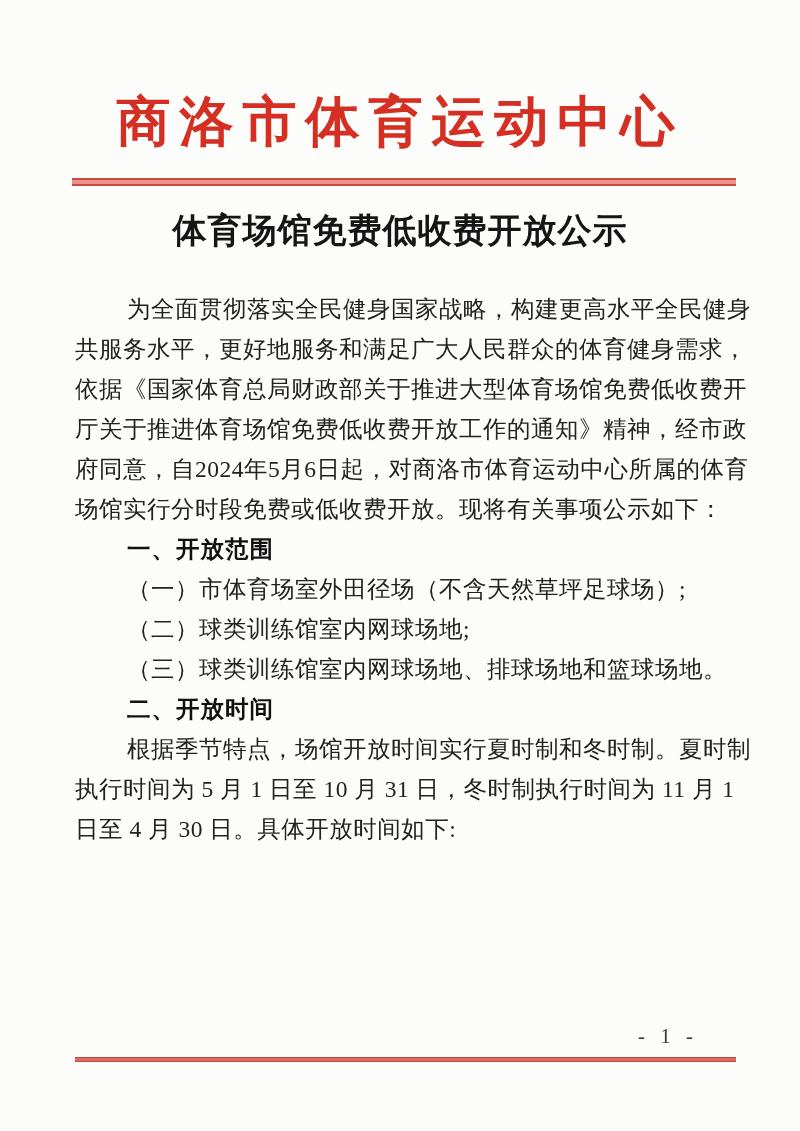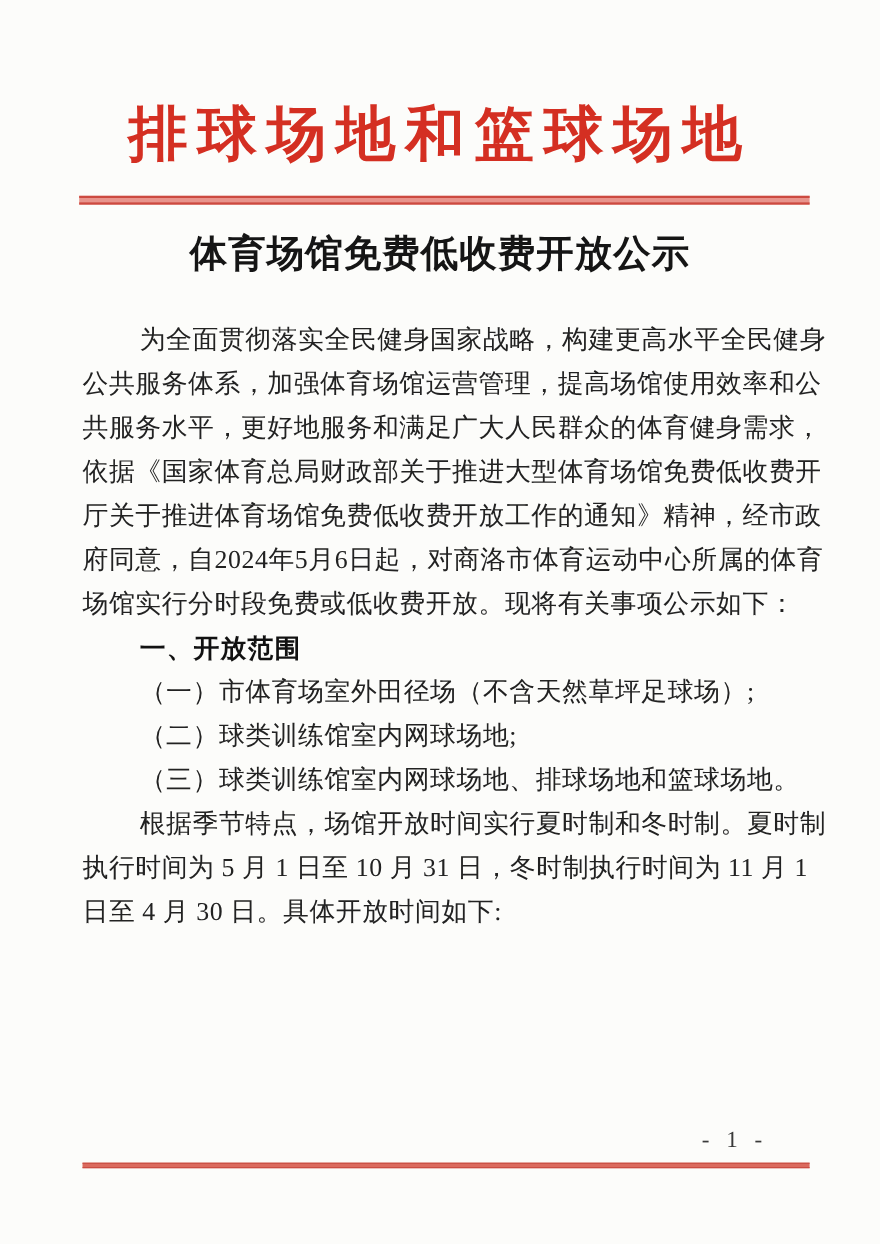--- a/index.html
+++ b/index.html
@@ -89,38 +89,38 @@
     border-top:1px solid #c84b41;
     border-bottom:1px solid #c84b41;
   }
 </style>
 </head>
 <body>
 
 <div class="page">
 
 
-  <div class="letterhead">排球场地和篮球场地</div>
+  <div class="letterhead">商洛市体育运动中心</div>
 
   <div class="header-rule"></div>
 
   <div class="doc-title">体育场馆免费低收费开放公示</div>
 
   <div class="doc-body">
     <div class="line indent">为全面贯彻落实全民健身国家战略，构建更高水平全民健身</div>
-    <div class="line">公共服务体系，加强体育场馆运营管理，提高场馆使用效率和公</div>
     <div class="line">共服务水平，更好地服务和满足广大人民群众的体育健身需求，</div>
     <div class="line">依据《国家体育总局财政部关于推进大型体育场馆免费低收费开</div>
     <div class="line">厅关于推进体育场馆免费低收费开放工作的通知》精神，经市政</div>
     <div class="line">府同意，自2024年5月6日起，对商洛市体育运动中心所属的体育</div>
     <div class="line">场馆实行分时段免费或低收费开放。现将有关事项公示如下：</div>
     <div class="line indent heading">一、开放范围</div>
     <div class="line indent">（一）市体育场室外田径场（不含天然草坪足球场）;</div>
     <div class="line indent">（二）球类训练馆室内网球场地;</div>
     <div class="line indent">（三）球类训练馆室内网球场地、排球场地和篮球场地。</div>
+    <div class="line indent heading">二、开放时间</div>
     <div class="line indent">根据季节特点，场馆开放时间实行夏时制和冬时制。夏时制</div>
     <div class="line">执行时间为 5 月 1 日至 10 月 31 日，冬时制执行时间为 11 月 1</div>
     <div class="line">日至 4 月 30 日。具体开放时间如下:</div>
   </div>
 
   <div class="page-number">- 1 -</div>
 
   <div class="footer-rule"></div>
 
 </div>

